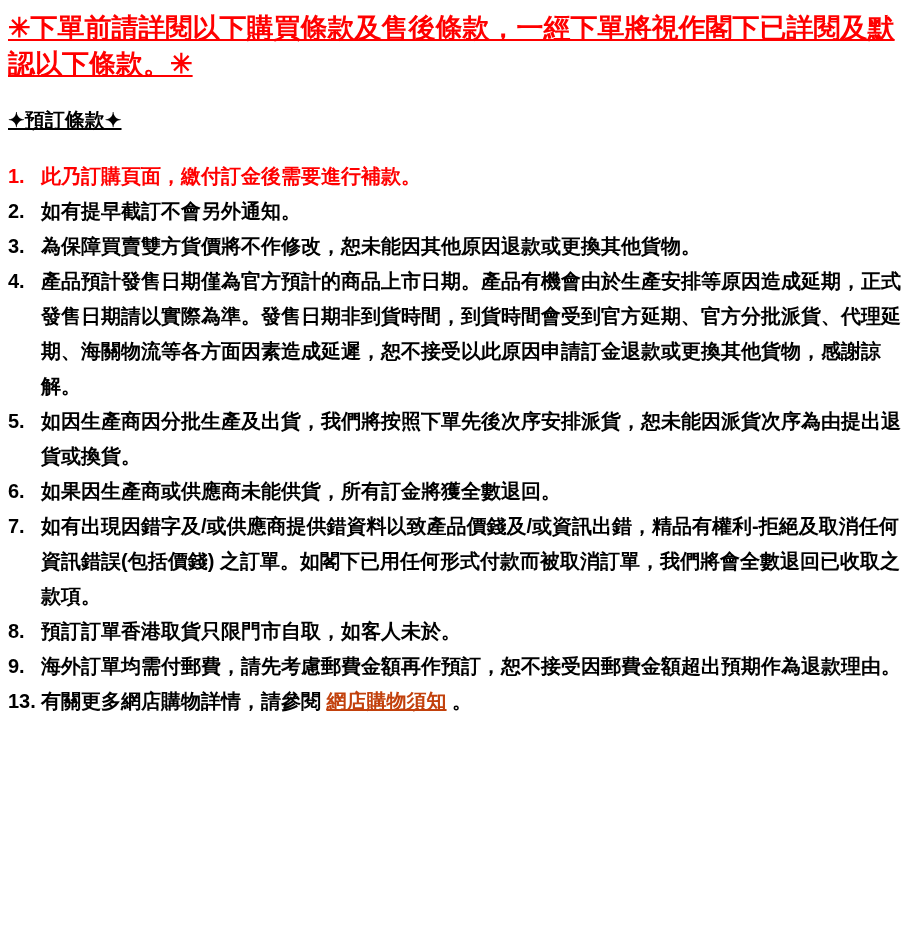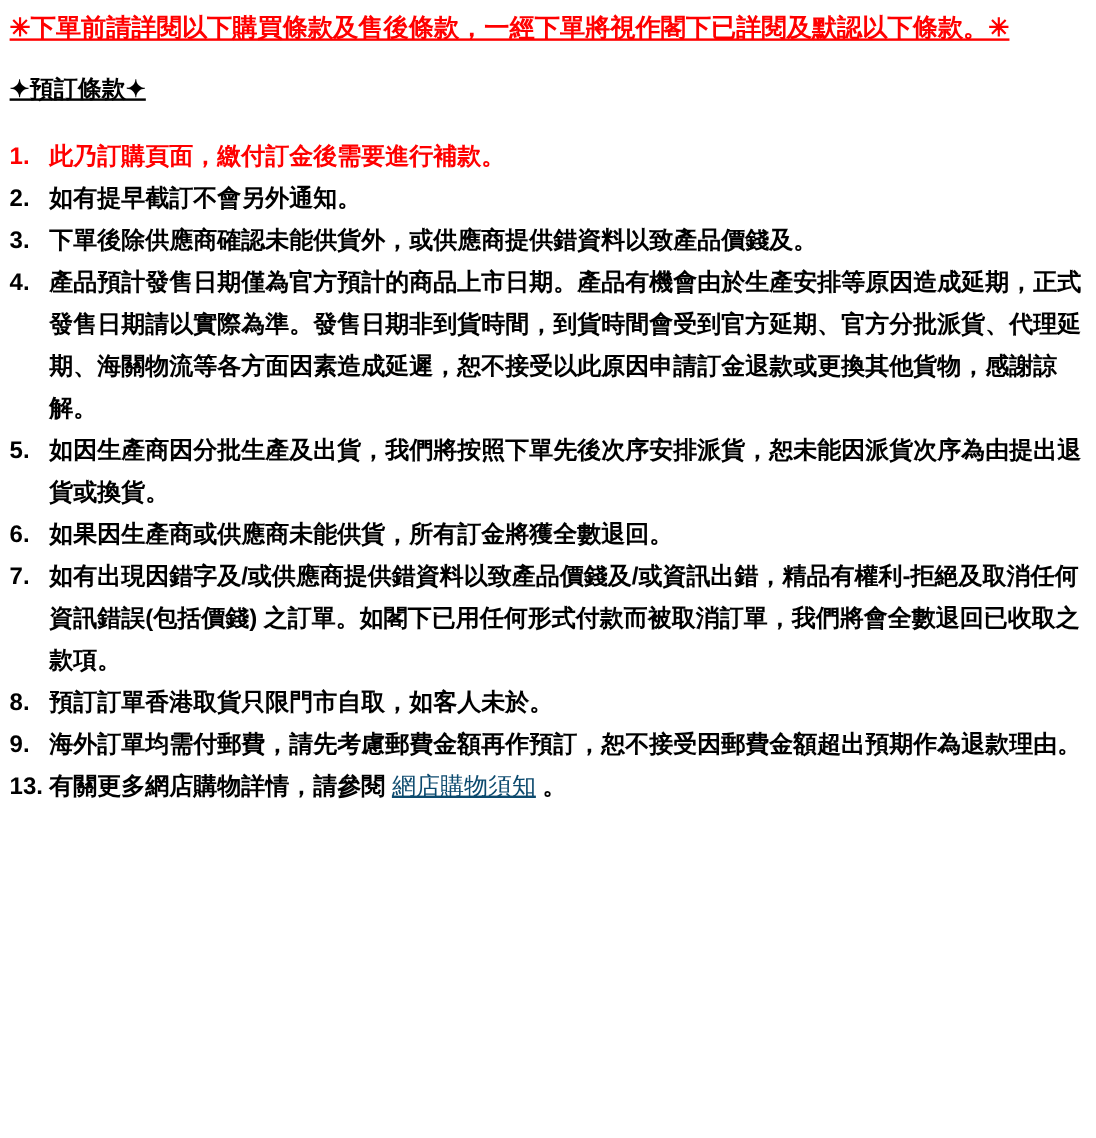--- a/index.html
+++ b/index.html
@@ -14,21 +14,21 @@
     overflow: hidden;
     font-family: "Liberation Sans", sans-serif;
     font-weight: bold;
     color: #000000;
   }
   .page {
     padding: 10px 6px 0 8px;
   }
   .doc-header {
     color: #ff0000;
-    font-size: 21px;
+    font-size: 27px;
     line-height: 1.35;
     text-decoration: underline;
     margin: 0 0 24px 0;
   }
   .section-title {
     color: #000000;
     font-size: 20px;
     line-height: 1.3;
     text-decoration: underline;
     display: inline-block;
@@ -53,23 +53,23 @@
   }
   .term.red,
   .term.red .num {
     color: #ff0000;
   }
   .red-underline {
     color: #ff0000;
     text-decoration: underline;
   }
   a.link {
-    color: #0c4a6e;
+    color: #c2410c;
     text-decoration: underline;
-    font-weight: normal;
+    font-weight: bold;
     cursor: pointer;
   }
 </style>
 </head>
 <body>
 
 <div class="page">
   <div class="doc-header">✳下單前請詳閱以下購買條款及售後條款，一經下單將視作閣下已詳閱及默認以下條款。✳</div>
 
   <div>
@@ -80,21 +80,21 @@
       <div class="term red">
         <span class="num">1.</span>
         <div class="tbody"><span>此乃訂購頁面，繳付訂金後需要進行補款。</span></div>
       </div>
       <div class="term">
         <span class="num">2.</span>
         <div class="tbody"><span>如有提早截訂不會另外通知。</span></div>
       </div>
       <div class="term">
         <span class="num">3.</span>
-        <div class="tbody"><span>下單後除供應商確認未能供貨外，或供應商提供錯資料以致產品價錢及。</span></div>
+        <div class="tbody"><span>為保障買賣雙方貨價將不作修改，恕未能因其他原因退款或更換其他貨物。</span></div>
       </div>
       <div class="term">
         <span class="num">4.</span>
         <div class="tbody"><span>產品預計發售日期僅為官方預計的商品上市日期。產品有機會由於生產安排等原因造成延期，正式發售日期請以實際為準。發售日期非到貨時間，到貨時間會受到官方延期、官方分批派貨、代理延期、海關物流等各方面因素造成延遲，恕不接受以此原因申請訂金退款或更換其他貨物，感謝諒解。</span></div>
       </div>
       <div class="term">
         <span class="num">5.</span>
         <div class="tbody"><span>如因生產商因分批生產及出貨，我們將按照下單先後次序安排派貨，恕未能因派貨次序為由提出退貨或換貨。</span></div>
       </div>
       <div class="term">

